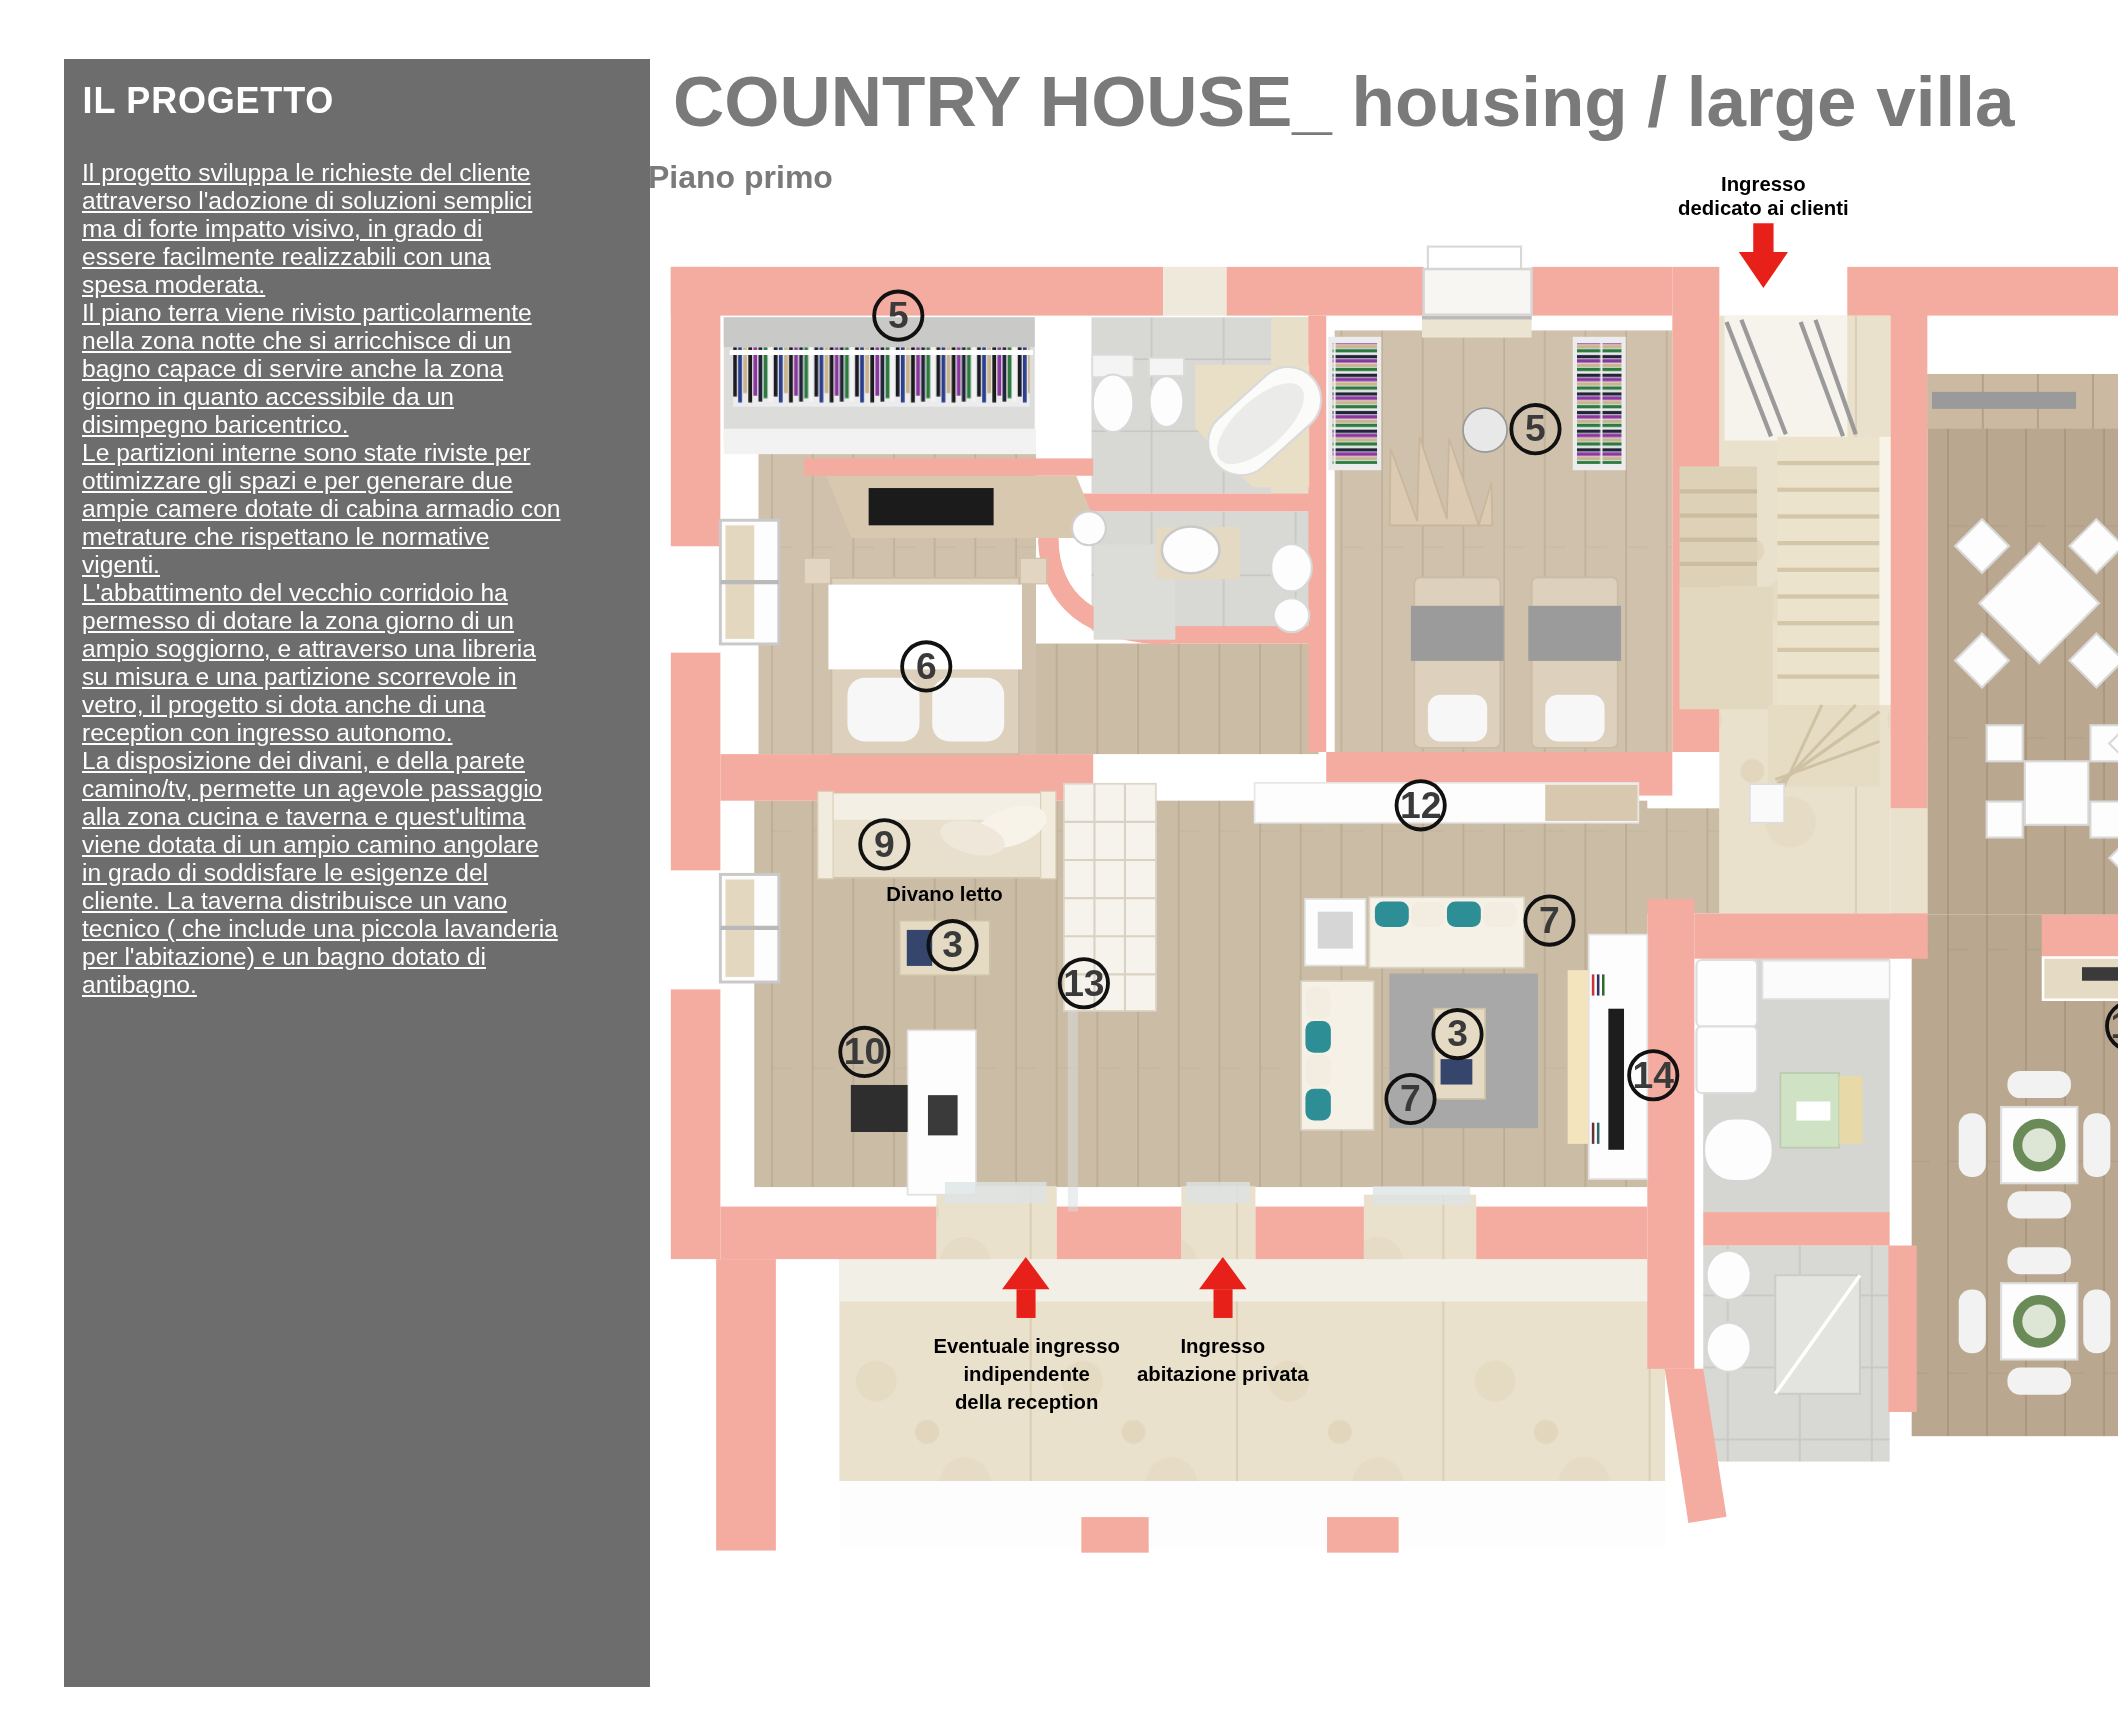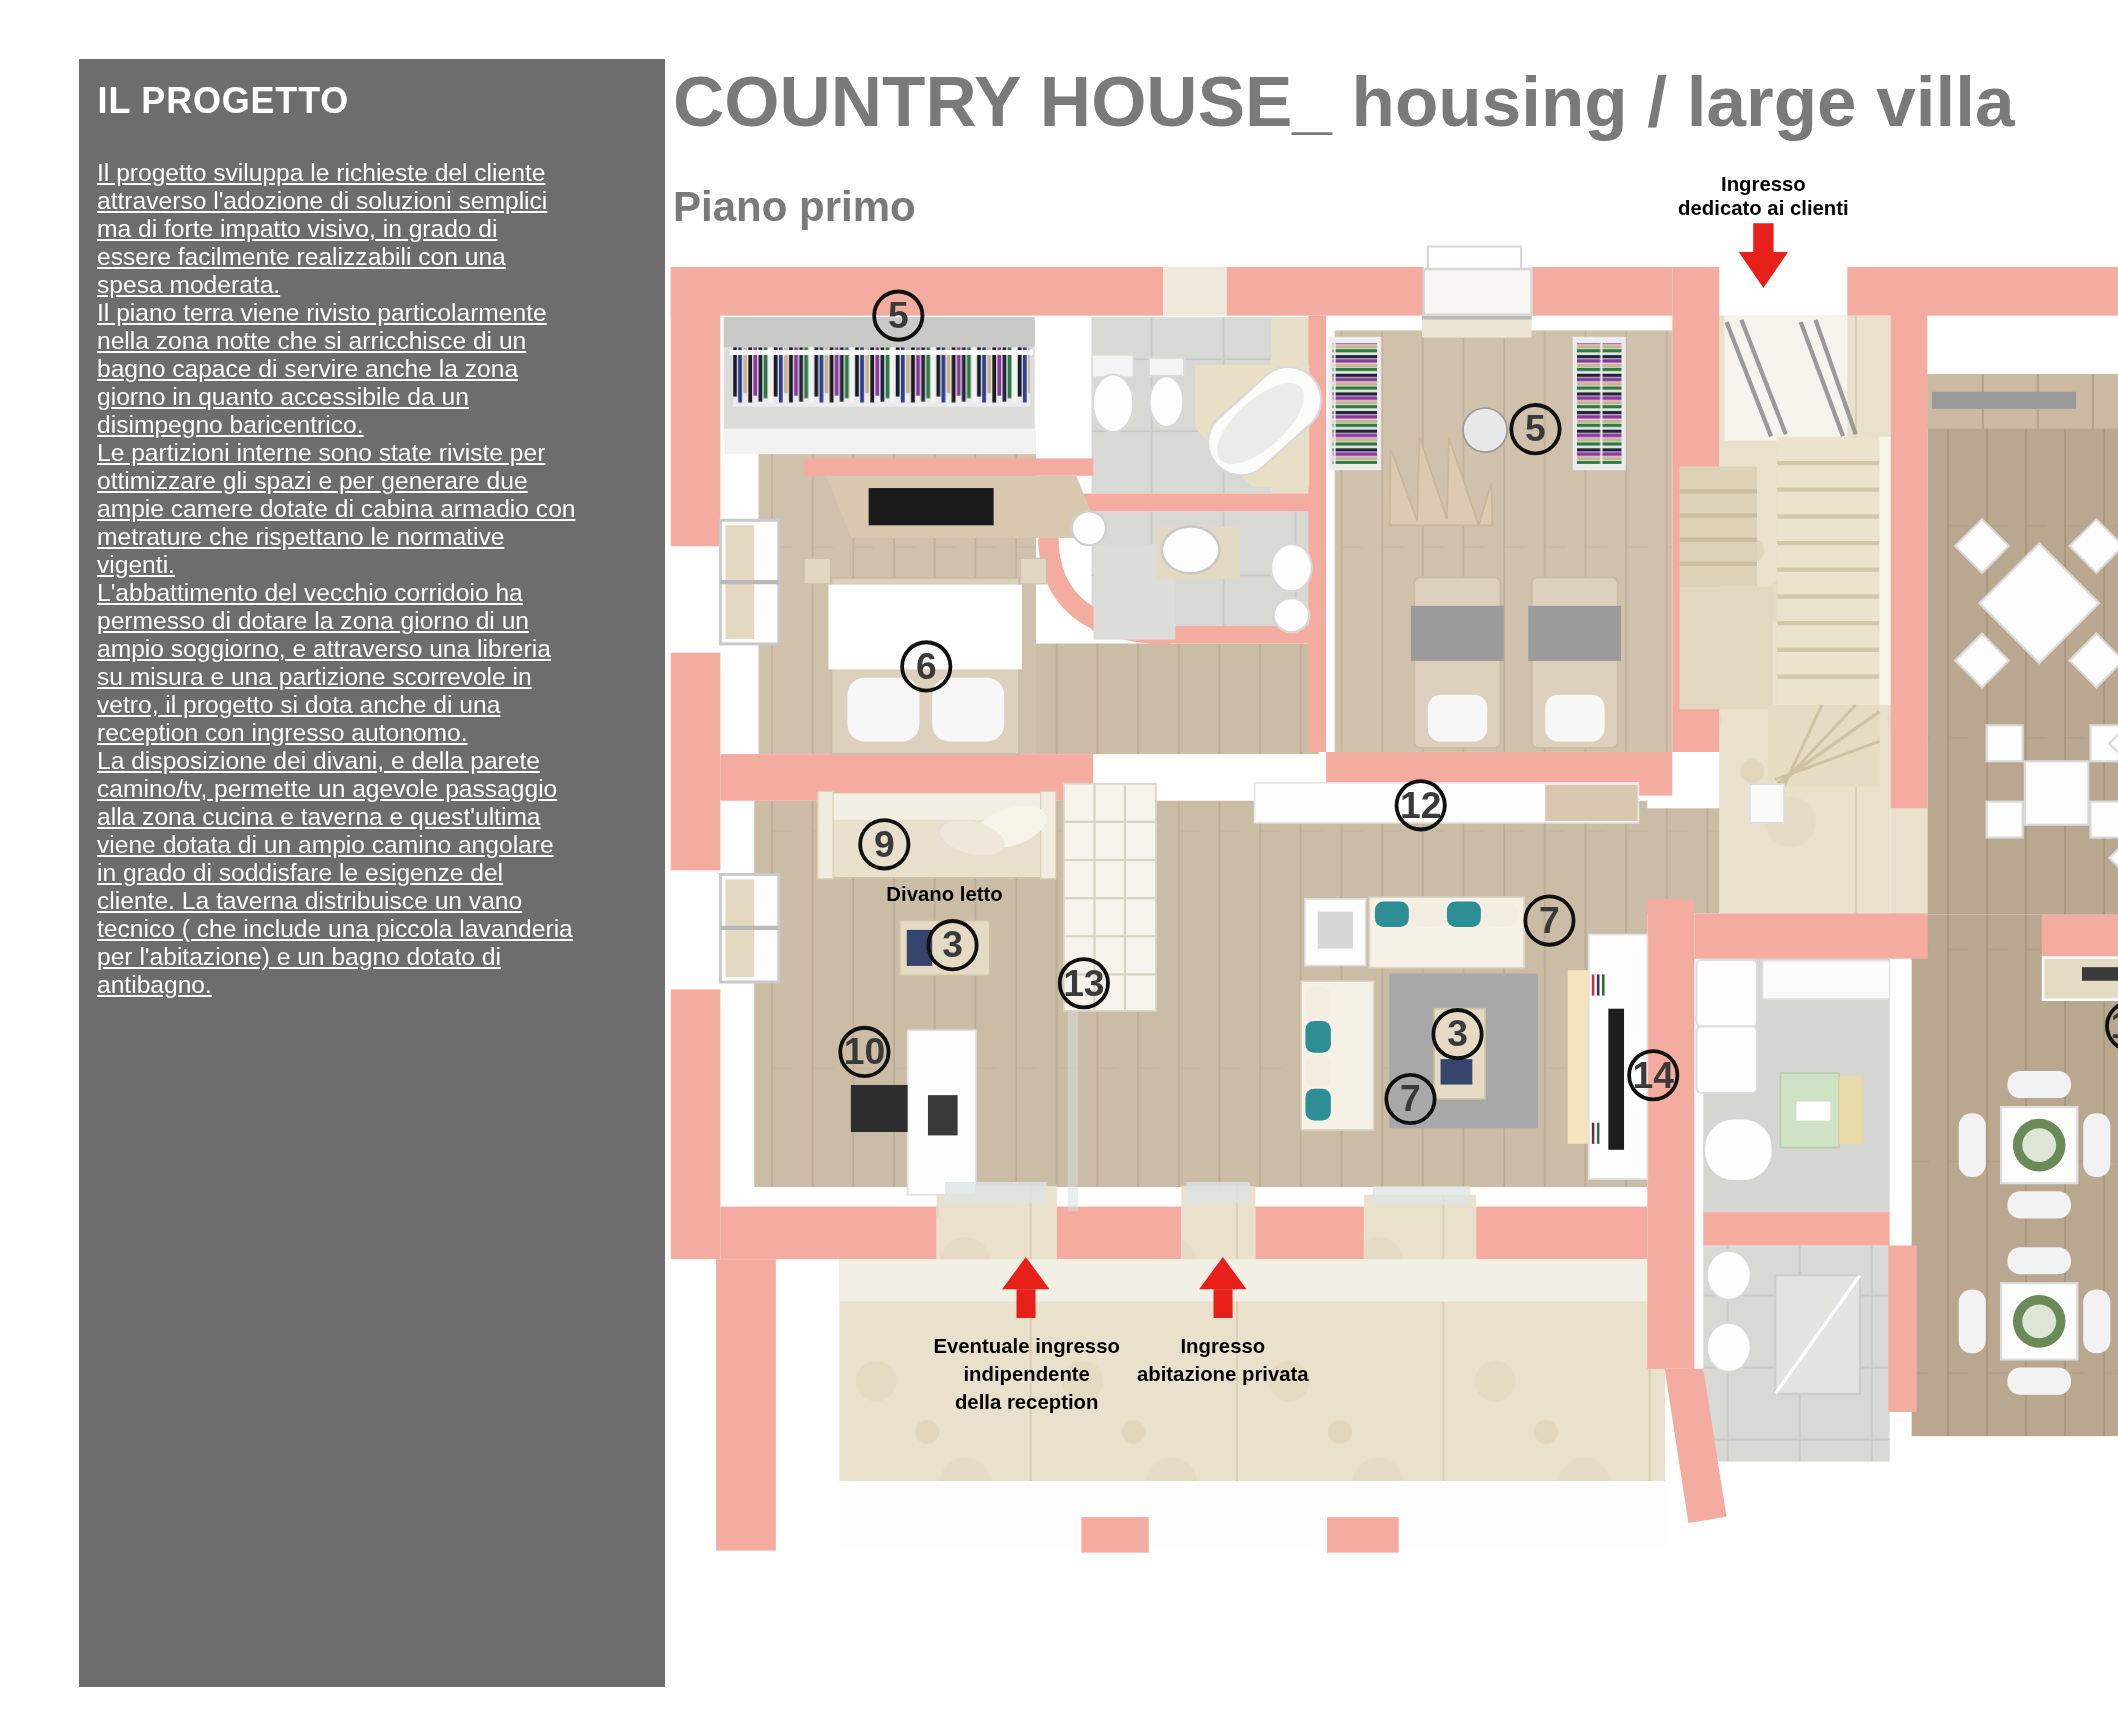--- a/index.html
+++ b/index.html
@@ -1,21 +1,21 @@
 <!DOCTYPE html>
 <html style="font-size:6.8px"><head>
 <meta charset="utf-8">
 <style>
   html,body{margin:0;padding:0;background:#ffffff;}
   body{width:2452px;height:1734px;position:relative;font-family:"Liberation Sans", sans-serif;overflow:hidden;}
-  #sidebar{position:absolute;left:64px;top:59px;width:586px;height:1628px;background:#6d6d6d;color:#ffffff;margin-left:15px;}
+  #sidebar{position:absolute;left:64px;top:59px;width:586px;height:1628px;background:#6d6d6d;color:#ffffff;}
   #sidebar h2{position:absolute;left:18.6px;top:24px;margin:0;font-size:36px;letter-spacing:0.8px;line-height:1;}
   #sidebar p{position:absolute;left:18px;top:100px;margin:0;font-size:24.6px;line-height:28px;white-space:nowrap;text-decoration:underline;}
   #t1{position:absolute;left:673px;top:66px;font-size:71px;font-weight:bold;color:#7a7a7a;white-space:nowrap;line-height:1;}
-  #t2{position:absolute;left:673px;top:161px;font-size:42px;font-weight:bold;color:#7a7a7a;white-space:nowrap;line-height:1;margin-top:25px;}
+  #t2{position:absolute;left:648px;top:161px;font-size:32px;font-weight:bold;color:#7a7a7a;white-space:nowrap;line-height:1;}
   #plan{position:absolute;left:0;top:0;}
 </style>
 </head>
 <body>
 
 <div id="sidebar">
 <h2>IL PROGETTO</h2>
 <p>Il progetto sviluppa le richieste del cliente<br>
 attraverso l'adozione di soluzioni semplici<br>
 ma di forte impatto visivo, in grado di<br>

